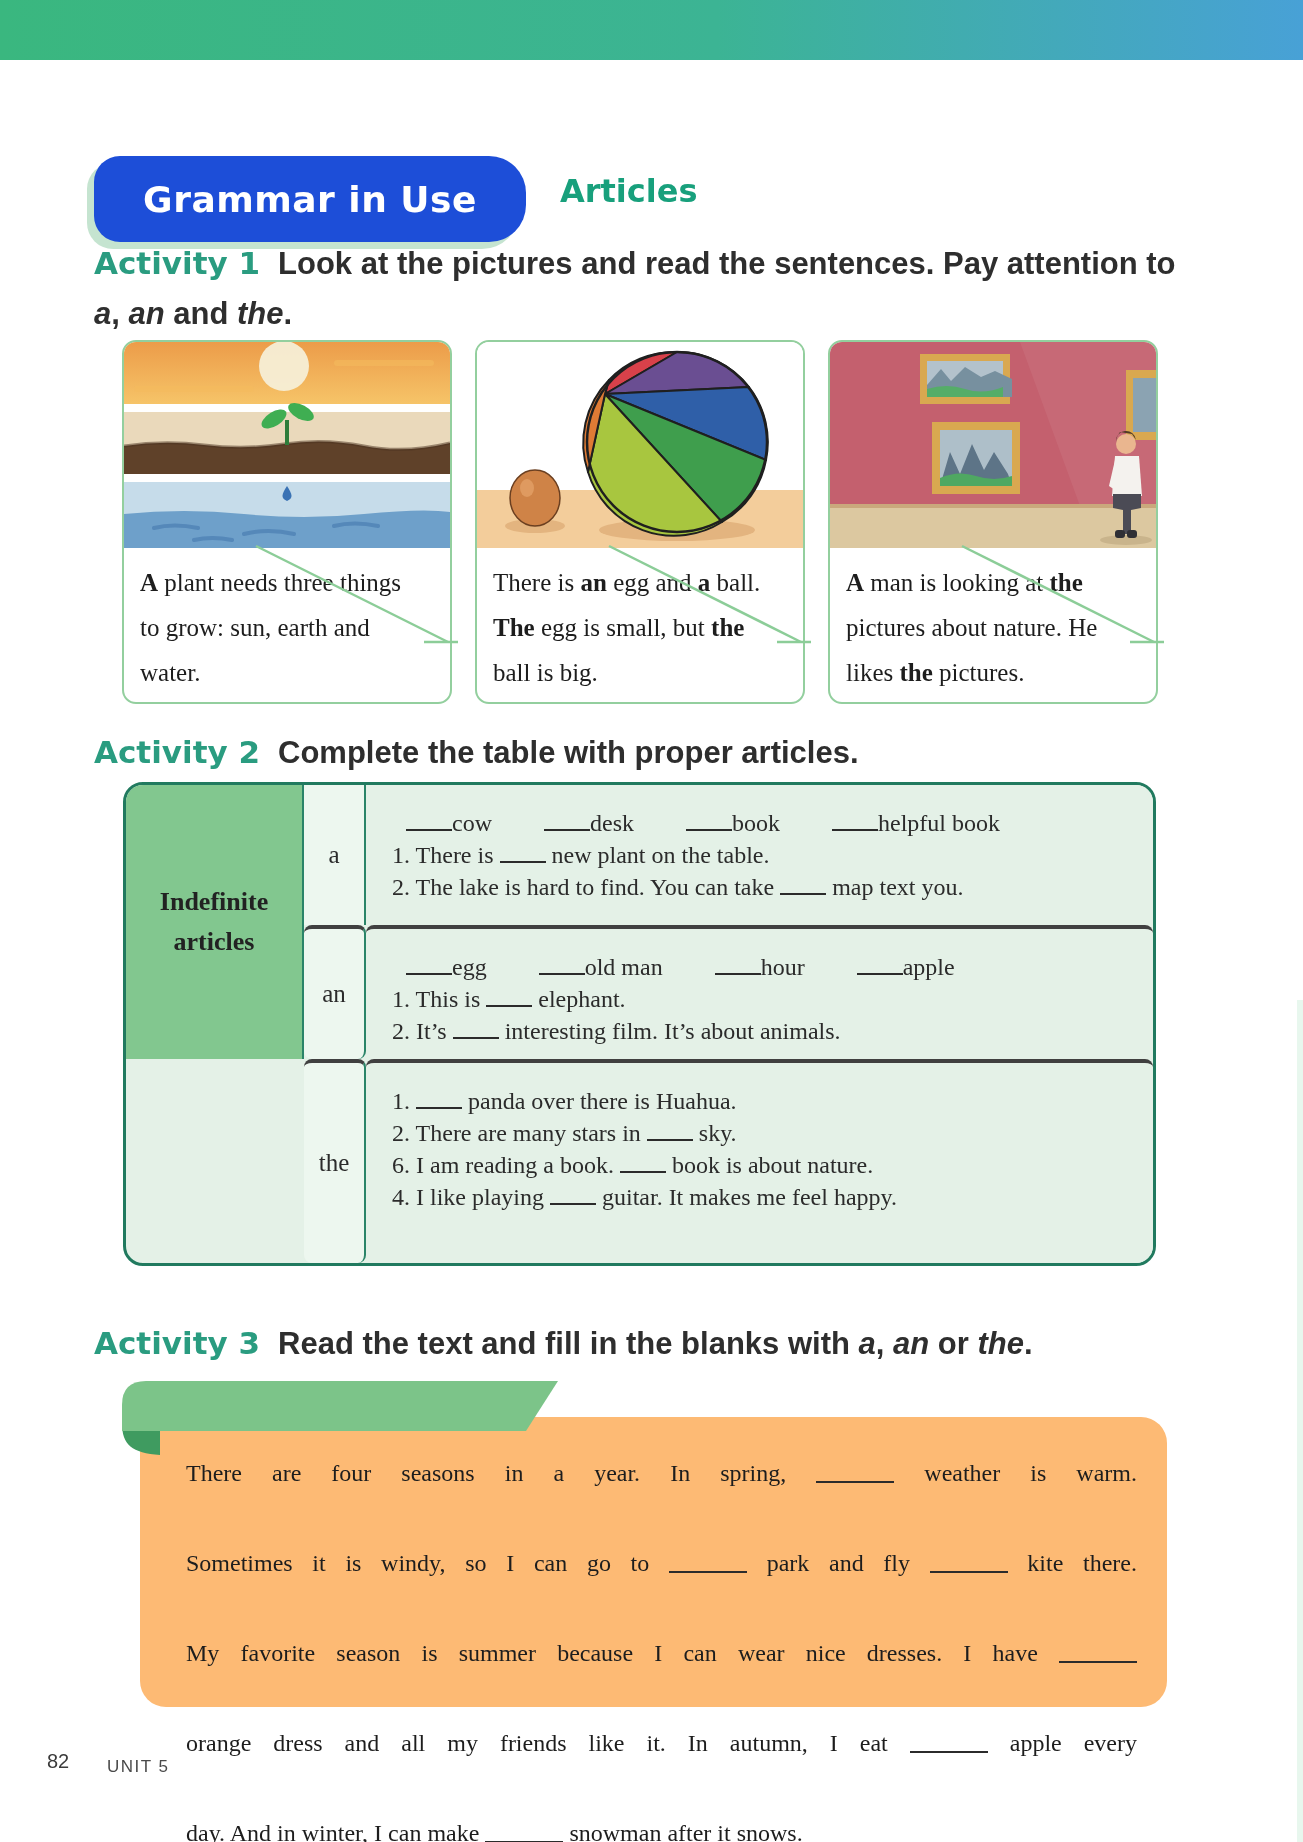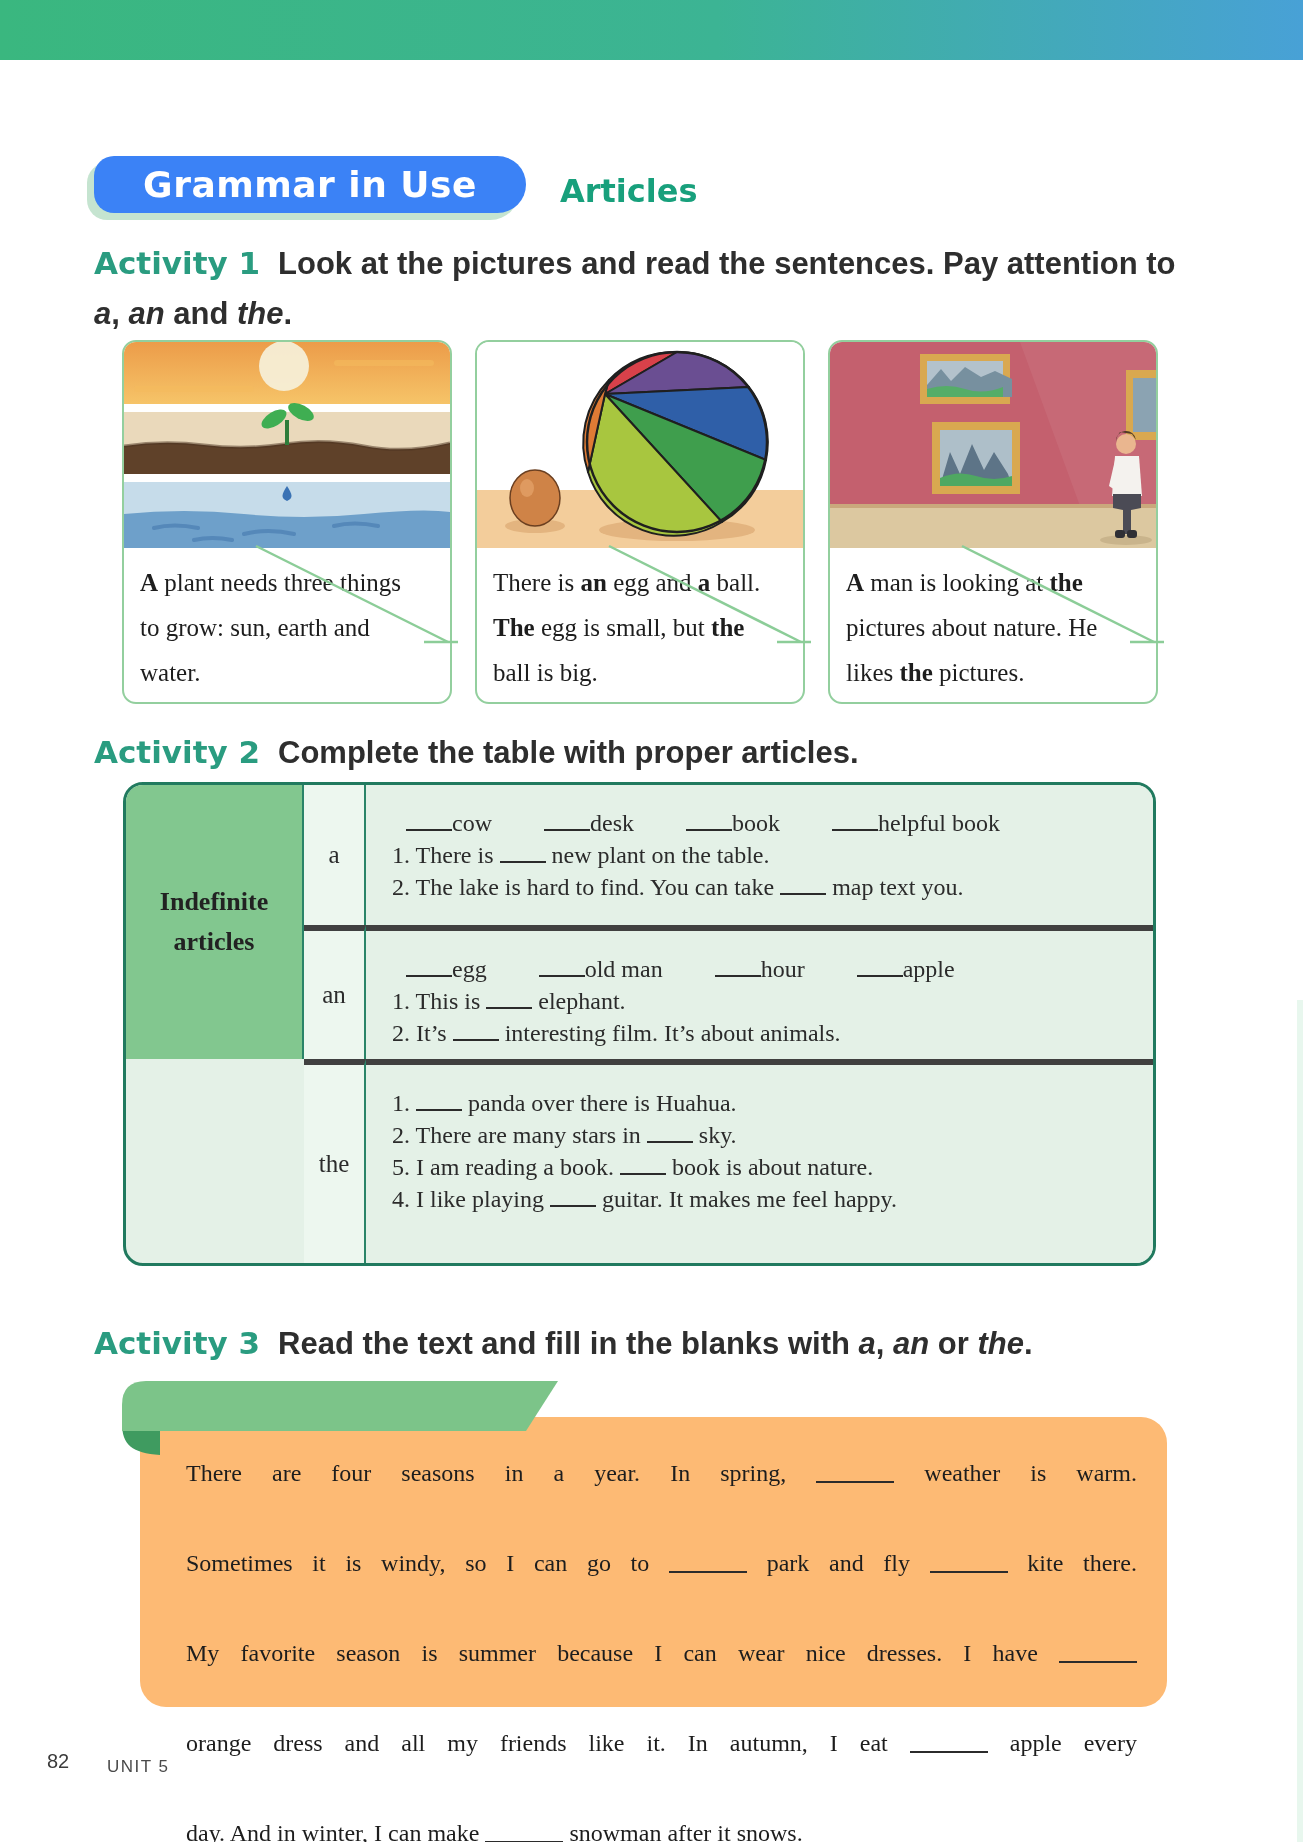--- a/index.html
+++ b/index.html
@@ -4,21 +4,21 @@
 <style>
   html,body{margin:0;padding:0;background:#ffffff;}
   body{width:1303px;height:1842px;position:relative;font-family:"Liberation Serif",serif;color:#2b2b2b;overflow:hidden;}
   .abs{position:absolute;}
 
   
   #topbar{left:0;top:0;width:1303px;height:60px;background:linear-gradient(90deg,#3ab77f 0%,#3cb494 55%,#48a1d6 100%);}
   #edgestrip{right:0;top:1000px;width:6px;height:842px;background:#e2f5ea;opacity:.8;}
 
   
-  #badge{left:94px;top:156px;width:432px;height:57px;background:#3b82f6;border-radius:26px 37px 37px 26px;
+  #badge{left:94px;top:156px;width:432px;height:86px;background:#1d4ed8;border-radius:26px 37px 37px 26px;
          box-shadow:-7px 7px 0 rgba(150,205,170,.55);display:flex;align-items:center;justify-content:center;}
   #badge span{font-family:"DejaVu Sans",sans-serif;font-weight:800;font-size:36px;color:#ffffff;letter-spacing:.5px;}
   #topic{left:560px;top:172px;font-family:"DejaVu Sans",sans-serif;font-weight:800;font-size:32px;color:#18a07c;}
 
   
   .act-label{color:#2a9c80;font-family:"DejaVu Sans",sans-serif;font-weight:800;margin-right:18px;}
   .act-title{color:#2e2e2e;font-family:"Liberation Sans",sans-serif;font-weight:700;}
   .heading{font-size:31px;line-height:50px;white-space:nowrap;font-family:"Liberation Sans",sans-serif;font-weight:700;}
   #act1{left:94px;top:238px;}
   #act2{left:94px;top:727px;}
@@ -32,21 +32,21 @@
   .caption{padding:12px 10px 0 16px;font-size:25px;line-height:45px;white-space:nowrap;color:#1d1d1d;}
   .callout{position:absolute;left:0;top:204px;width:340px;height:120px;pointer-events:none;overflow:visible;}
 
   
   #gtable{left:123px;top:782px;width:1033px;border:3px solid #217a5f;border-radius:20px;box-sizing:border-box;
           display:grid;grid-template-columns:178px 62px 1fr;grid-template-rows:140px 134px 204px;overflow:hidden;background:#e4f1e7;}
   .t-hdr{background:#82c78f;border-right:2px solid #2a8468;display:flex;flex-direction:column;align-items:center;justify-content:center;
          font-weight:700;font-size:26px;line-height:40px;color:#222;text-align:center;}
   .t-art{background:#edf7ef;border-right:2px solid #2a8468;display:flex;align-items:center;justify-content:center;font-size:25px;}
   .t-cells{background:#e4f1e7;padding:20px 10px 0 26px;display:flex;flex-direction:column;justify-content:flex-start;}
-  .bt{border-top:6px solid #404040;}
+  .bt{border-top:4px solid #404040;border-radius:8px;}
   .t-line{font-size:24px;white-space:nowrap;}
   .wordline{display:flex;align-items:baseline;}
   .gap{display:inline-block;width:52px;}
   .blank{display:inline-block;width:46px;height:1em;border-bottom:2px solid #2b2b2b;vertical-align:baseline;}
   .blank.wide{width:78px;}
 
   
   #ribbon{left:118px;top:1379px;width:444px;height:80px;z-index:3;}
   #graybox{left:140px;top:1417px;width:1027px;height:290px;background:#fdba74;border-radius:26px;z-index:2;}
   #passage{padding:34px 30px 0 46px;font-size:24px;line-height:45px;color:#1d1d1d;}
@@ -221,21 +221,21 @@
       </div>
     <div class="t-line"><span>1. This is </span> <span class="blank"></span> <span> elephant.</span></div>
     <div class="t-line"><span>2. It’s </span> <span class="blank"></span> <span> interesting film. It’s about animals.</span></div>
   </div>
   <div class="t-art bt" style="grid-row:3;grid-column:2;">
     <span>the</span>
   </div>
   <div class="t-cells bt" style="grid-row:3;grid-column:3;">
     <div class="t-line"><span>1. </span> <span class="blank"></span> <span> panda over there is Huahua.</span></div>
     <div class="t-line"><span>2. There are many stars in </span> <span class="blank"></span> <span> sky.</span></div>
-    <div class="t-line"><span>5. I am reading a book. </span> <span class="blank"></span> <span> book is about nature.</span></div>
+    <div class="t-line"><span>6. I am reading a book. </span> <span class="blank"></span> <span> book is about nature.</span></div>
     <div class="t-line"><span>4. I like playing </span> <span class="blank"></span> <span> guitar. It makes me feel happy.</span></div>
   </div>
 </div>
 
 <div id="act3" class="abs heading">
   <span class="act-label">Activity 3</span><span class="act-title"><span>Read the text and fill in the blanks with </span><span style="font-style: italic;">a</span><span>, </span><span style="font-style: italic;">an</span><span> or </span><span style="font-style: italic;">the</span><span>.</span></span>
 </div>
 
 <div id="graybox" class="abs">
   <div id="passage">

